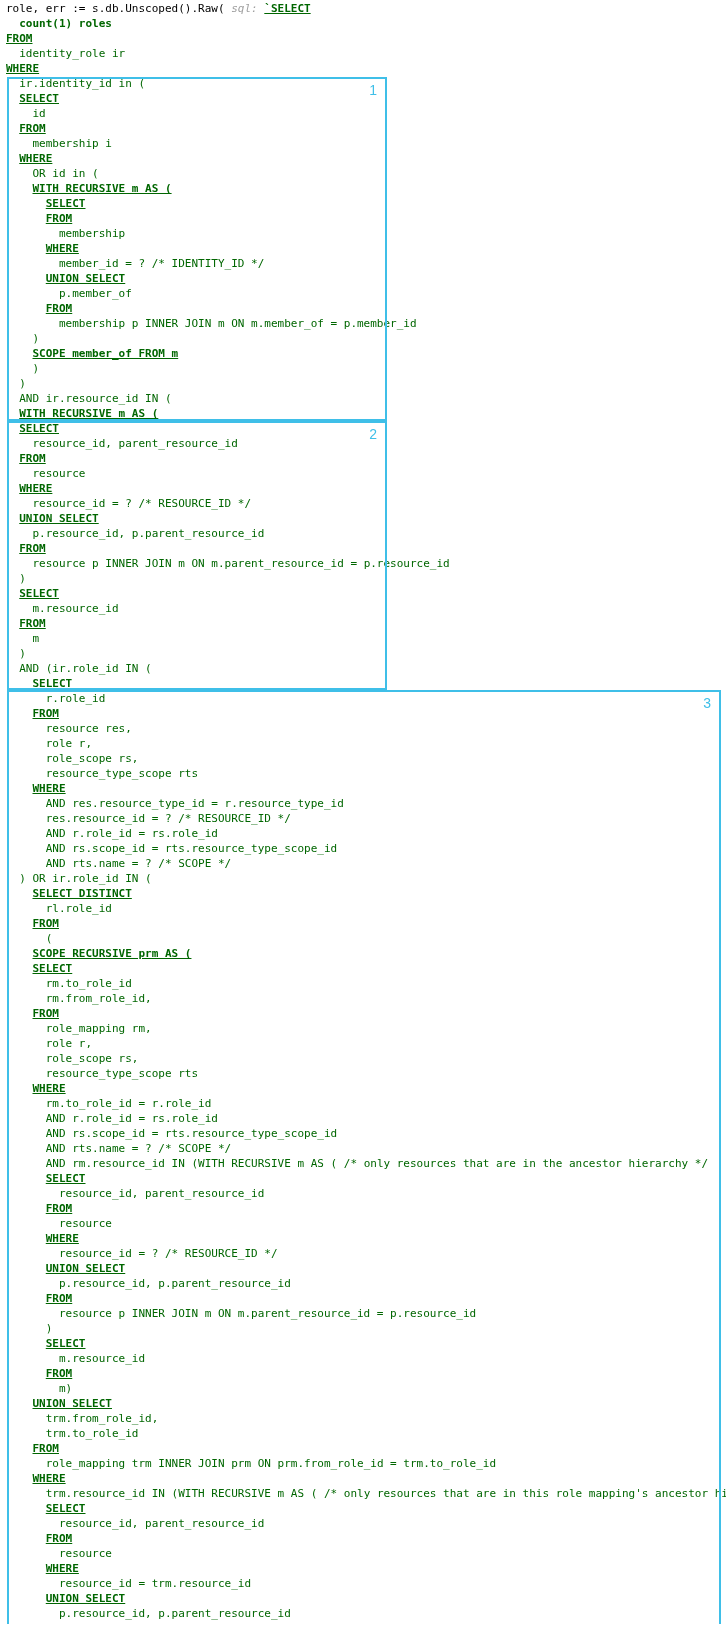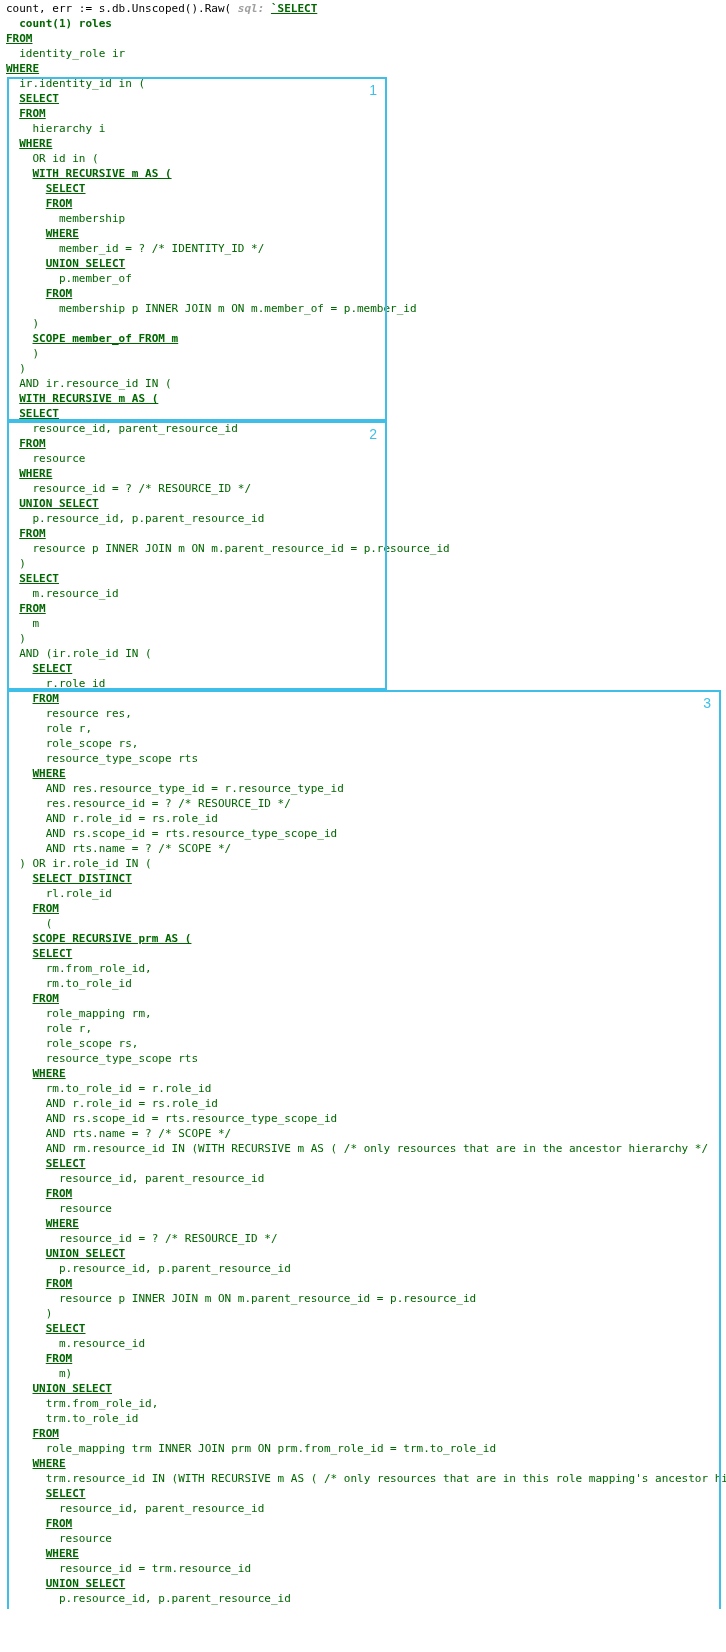--- a/index.html
+++ b/index.html
@@ -14,48 +14,49 @@
       padding: 2px 0 2px 6px;
     }
     .code-line {
       white-space: pre;
       min-height: 15px;
     }
     .go-ident { color: #000000; }
     .sql-kw { color: #006600; font-weight: bold; text-decoration: underline; }
     .sql-lit { color: #006600; font-weight: bold; }
     .sql-ident { color: #006600; }
-    .hint { color: #a0a0a0; font-style: italic; font-weight: bold; }
+    .hint { color: #a0a0a0; font-style: italic; }
     .overlay-box {
       position: absolute;
       border: 2px solid #3fbfe8;
       pointer-events: none;
     }
     .overlay-label {
       position: absolute;
       top: 2px;
       right: 8px;
       color: #3fbfe8;
       font-family: Arial, sans-serif;
       font-size: 14px;
     }
   </style>
 </head>
 <body>
 
 <div id="code-container">
-    <div class="code-line"><span class="go-ident">count, err := s.db.Unscoped().Raw(</span><span class="hint"> sql: </span><span class="sql-kw">`SELECT</span></div>
+    <div class="code-line"><span class="go-ident">role, err := s.db.Unscoped().Raw(</span><span class="hint"> sql: </span><span class="sql-kw">`SELECT</span></div>
     <div class="code-line"><span style="color: rgb(208, 208, 208);">  </span><span class="sql-lit">count(1) roles</span></div>
     <div class="code-line"><span class="sql-kw">FROM</span></div>
     <div class="code-line"><span style="color: rgb(208, 208, 208);">  </span><span class="sql-ident">identity_role ir</span></div>
     <div class="code-line"><span class="sql-kw">WHERE</span></div>
     <div class="code-line"><span style="color: rgb(208, 208, 208);">  </span><span class="sql-ident">ir.identity_id in (</span></div>
     <div class="code-line"><span style="color: rgb(208, 208, 208);">  </span><span class="sql-kw">SELECT</span></div>
+    <div class="code-line"><span style="color: rgb(208, 208, 208);">    </span><span class="sql-ident">id</span></div>
     <div class="code-line"><span style="color: rgb(208, 208, 208);">  </span><span class="sql-kw">FROM</span></div>
-    <div class="code-line"><span style="color: rgb(208, 208, 208);">    </span><span class="sql-ident">hierarchy i</span></div>
+    <div class="code-line"><span style="color: rgb(208, 208, 208);">    </span><span class="sql-ident">membership i</span></div>
     <div class="code-line"><span style="color: rgb(208, 208, 208);">  </span><span class="sql-kw">WHERE</span></div>
     <div class="code-line"><span style="color: rgb(208, 208, 208);">    </span><span class="sql-ident">OR id in (</span></div>
     <div class="code-line"><span style="color: rgb(208, 208, 208);">    </span><span class="sql-kw">WITH RECURSIVE m AS (</span></div>
     <div class="code-line"><span style="color: rgb(208, 208, 208);">      </span><span class="sql-kw">SELECT</span></div>
     <div class="code-line"><span style="color: rgb(208, 208, 208);">      </span><span class="sql-kw">FROM</span></div>
     <div class="code-line"><span style="color: rgb(208, 208, 208);">        </span><span class="sql-ident">membership</span></div>
     <div class="code-line"><span style="color: rgb(208, 208, 208);">      </span><span class="sql-kw">WHERE</span></div>
     <div class="code-line"><span style="color: rgb(208, 208, 208);">        </span><span class="sql-ident">member_id = ? /* IDENTITY_ID */</span></div>
     <div class="code-line"><span style="color: rgb(208, 208, 208);">      </span><span class="sql-kw">UNION SELECT</span></div>
     <div class="code-line"><span style="color: rgb(208, 208, 208);">        </span><span class="sql-ident">p.member_of</span></div>
@@ -97,22 +98,22 @@
     <div class="code-line"><span style="color: rgb(208, 208, 208);">      </span><span class="sql-ident">AND r.role_id = rs.role_id</span></div>
     <div class="code-line"><span style="color: rgb(208, 208, 208);">      </span><span class="sql-ident">AND rs.scope_id = rts.resource_type_scope_id</span></div>
     <div class="code-line"><span style="color: rgb(208, 208, 208);">      </span><span class="sql-ident">AND rts.name = ? /* SCOPE */</span></div>
     <div class="code-line"><span style="color: rgb(208, 208, 208);">  </span><span class="sql-ident">) OR ir.role_id IN (</span></div>
     <div class="code-line"><span style="color: rgb(208, 208, 208);">    </span><span class="sql-kw">SELECT DISTINCT</span></div>
     <div class="code-line"><span style="color: rgb(208, 208, 208);">      </span><span class="sql-ident">rl.role_id</span></div>
     <div class="code-line"><span style="color: rgb(208, 208, 208);">    </span><span class="sql-kw">FROM</span></div>
     <div class="code-line"><span style="color: rgb(208, 208, 208);">      </span><span class="sql-ident">(</span></div>
     <div class="code-line"><span style="color: rgb(208, 208, 208);">    </span><span class="sql-kw">SCOPE RECURSIVE prm AS (</span></div>
     <div class="code-line"><span style="color: rgb(208, 208, 208);">    </span><span class="sql-kw">SELECT</span></div>
+    <div class="code-line"><span style="color: rgb(208, 208, 208);">      </span><span class="sql-ident">rm.to_role_id</span></div>
     <div class="code-line"><span style="color: rgb(208, 208, 208);">      </span><span class="sql-ident">rm.from_role_id,</span></div>
-    <div class="code-line"><span style="color: rgb(208, 208, 208);">      </span><span class="sql-ident">rm.to_role_id</span></div>
     <div class="code-line"><span style="color: rgb(208, 208, 208);">    </span><span class="sql-kw">FROM</span></div>
     <div class="code-line"><span style="color: rgb(208, 208, 208);">      </span><span class="sql-ident">role_mapping rm,</span></div>
     <div class="code-line"><span style="color: rgb(208, 208, 208);">      </span><span class="sql-ident">role r,</span></div>
     <div class="code-line"><span style="color: rgb(208, 208, 208);">      </span><span class="sql-ident">role_scope rs,</span></div>
     <div class="code-line"><span style="color: rgb(208, 208, 208);">      </span><span class="sql-ident">resource_type_scope rts</span></div>
     <div class="code-line"><span style="color: rgb(208, 208, 208);">    </span><span class="sql-kw">WHERE</span></div>
     <div class="code-line"><span style="color: rgb(208, 208, 208);">      </span><span class="sql-ident">rm.to_role_id = r.role_id</span></div>
     <div class="code-line"><span style="color: rgb(208, 208, 208);">      </span><span class="sql-ident">AND r.role_id = rs.role_id</span></div>
     <div class="code-line"><span style="color: rgb(208, 208, 208);">      </span><span class="sql-ident">AND rs.scope_id = rts.resource_type_scope_id</span></div>
     <div class="code-line"><span style="color: rgb(208, 208, 208);">      </span><span class="sql-ident">AND rts.name = ? /* SCOPE */</span></div>

